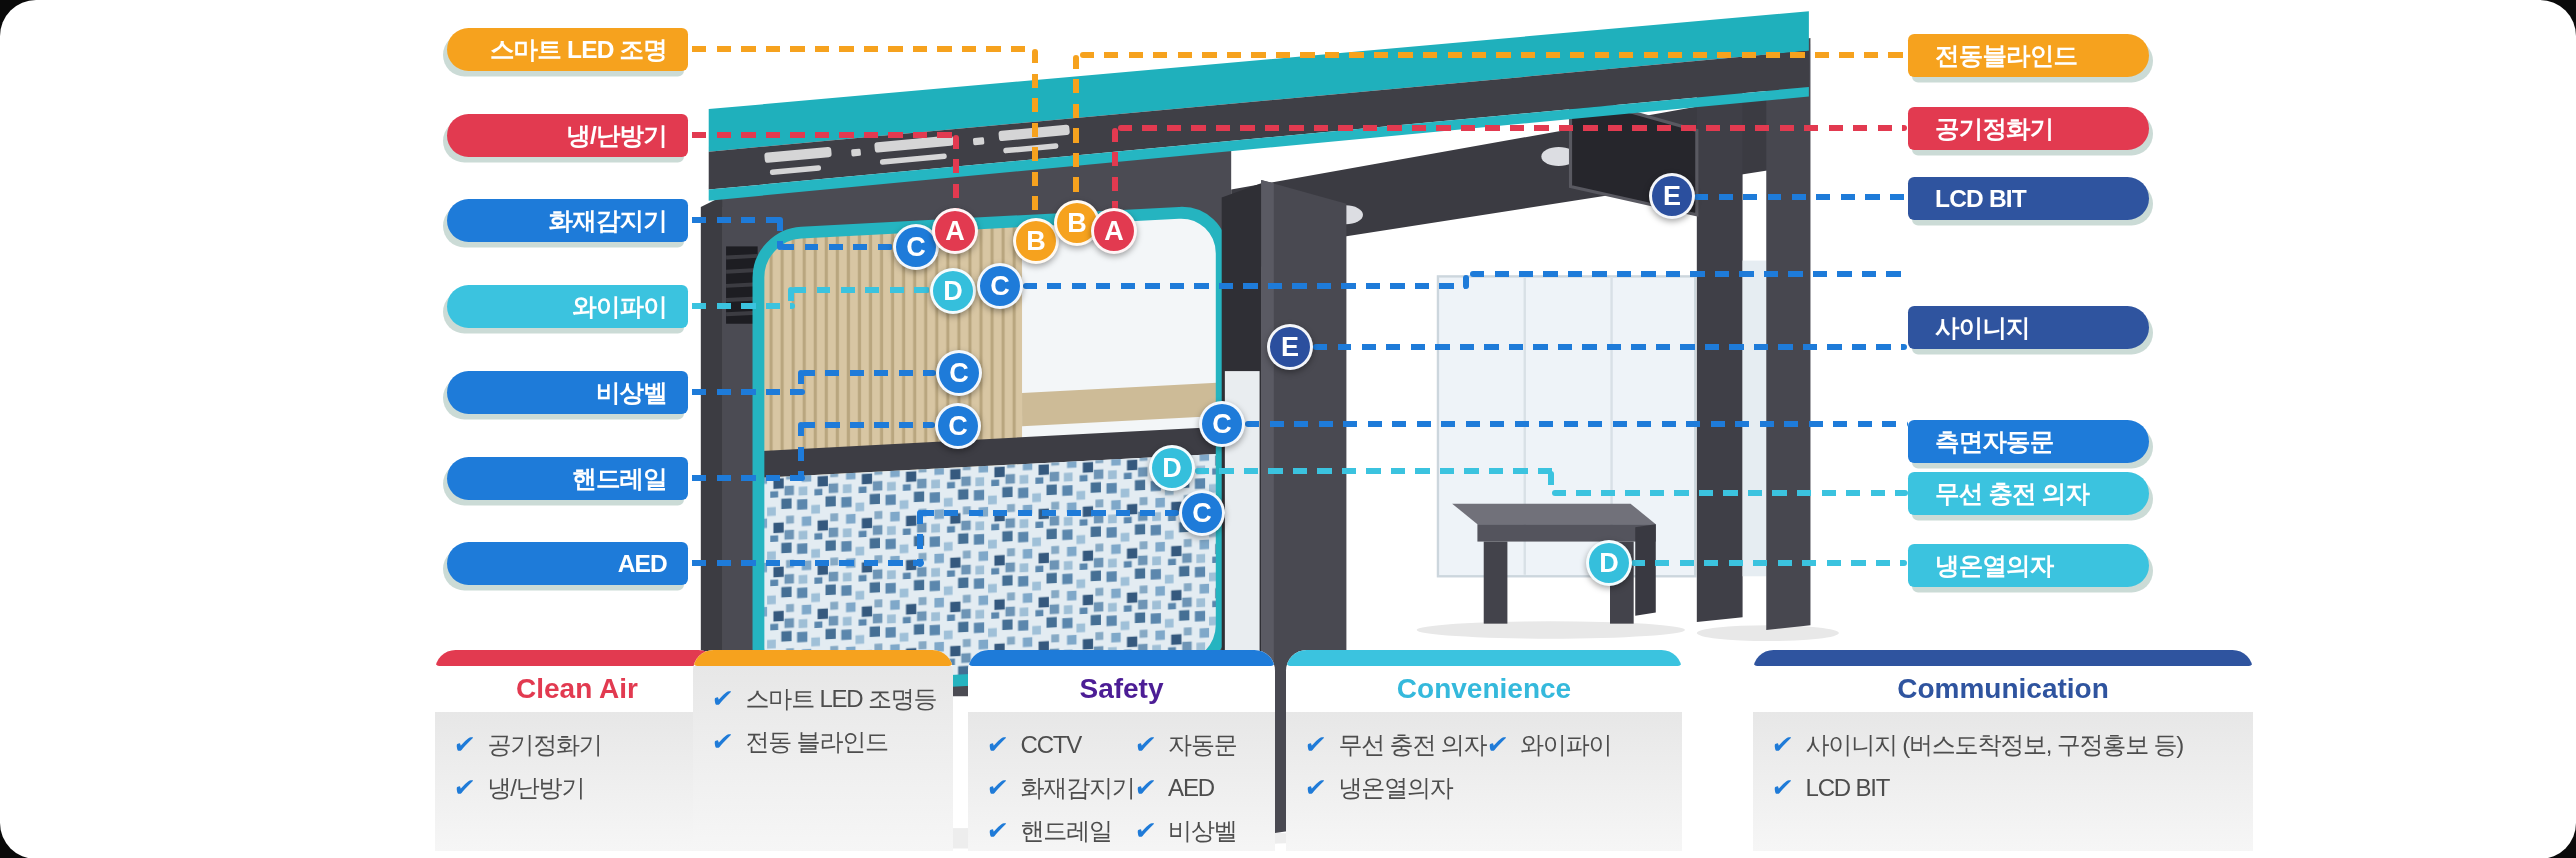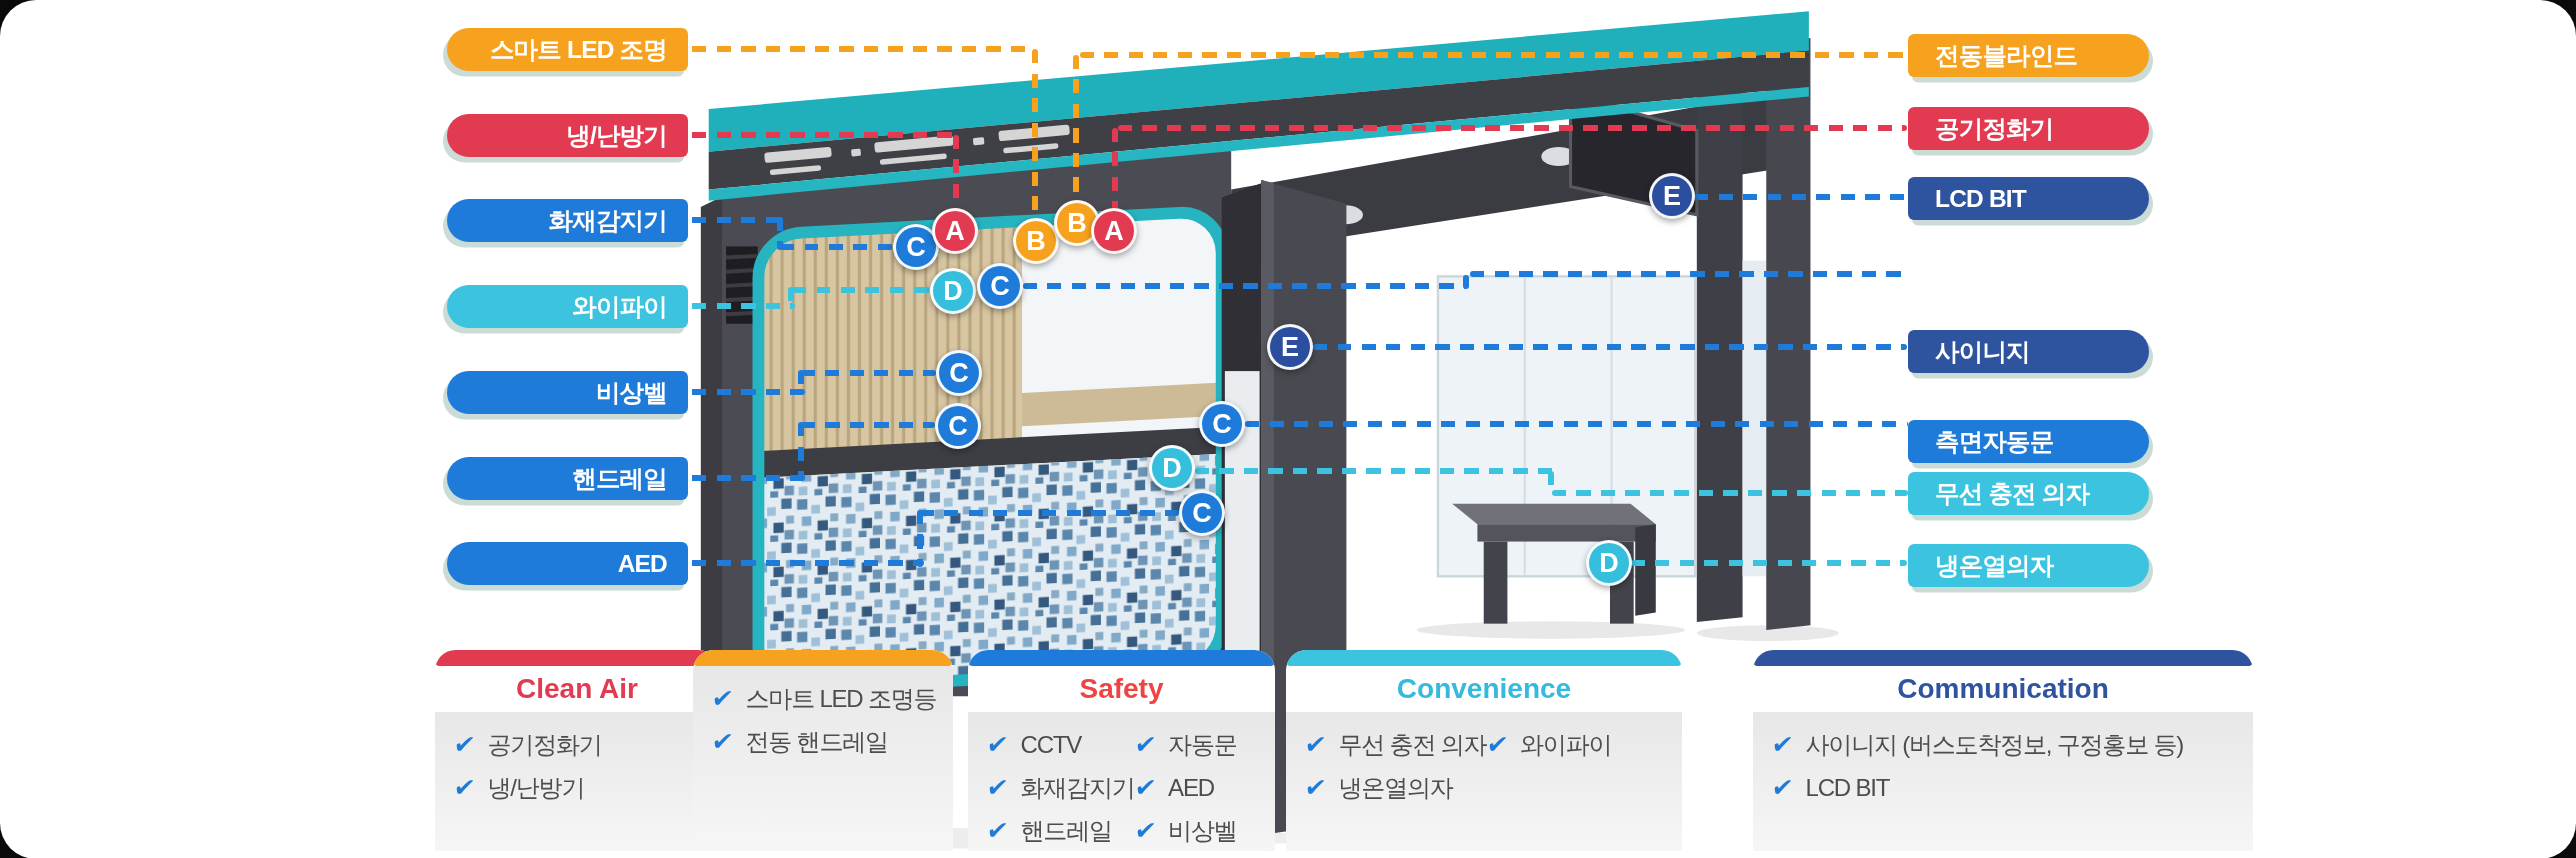--- a/index.html
+++ b/index.html
@@ -8,21 +8,21 @@
   #shelter-svg{position:absolute;left:0;top:0;z-index:1;}
   
   .pill{position:absolute;height:43px;width:220px;display:flex;align-items:center;z-index:6;
         color:#fff;font-size:24.5px;font-weight:bold;letter-spacing:-0.8px;}
   .pill.left{left:447px;justify-content:flex-end;padding-right:20.5px;border-radius:22px 6.3px 6.3px 22px;
         box-shadow:-4px 5.5px 0 rgba(20,90,70,.22);}
   .pill.right{left:1908px;width:214px;justify-content:flex-start;padding-left:27px;border-radius:6.3px 22px 22px 6.3px;
         box-shadow:4px 5.5px 0 rgba(20,90,70,.22);}
   .bg-orange{background:#F6A21E;} .bg-red{background:#E23A50;} .bg-blue{background:#1E7BD9;}
   .bg-cyan{background:#3BC3DF;} .bg-navy{background:#2F549F;}
-  .t-orange{color:#F6A21E;} .t-red{color:#E23A50;} .t-blue{color:#ef4444;}
+  .t-orange{color:#F6A21E;} .t-red{color:#E23A50;} .t-blue{color:#4c1d95;}
   .t-cyan{color:#35B9DC;} .t-navy{color:#2F549F;}
   
   .dash-h,.dash-v{position:absolute;z-index:3;border-radius:3.2px;}
   .dash-h{height:6.3px;}
   .dash-v{width:6.3px;}
   .dash-h.c-orange{background:repeating-linear-gradient(90deg,#F6A21E 0 14px,transparent 14px 24.5px);}
   .dash-v.c-orange{background:repeating-linear-gradient(180deg,#F6A21E 0 14px,transparent 14px 24.5px);}
   .dash-h.c-red{background:repeating-linear-gradient(90deg,#E23A50 0 14px,transparent 14px 24.5px);}
   .dash-v.c-red{background:repeating-linear-gradient(180deg,#E23A50 0 14px,transparent 14px 24.5px);}
   .dash-h.c-blue{background:repeating-linear-gradient(90deg,#1E7BD9 0 14px,transparent 14px 24.5px);}
@@ -221,21 +221,21 @@
   <div class="pill left bg-red" style="top:114px">냉/난방기</div>
   <div class="pill left bg-blue" style="top:199px">화재감지기</div>
   <div class="pill left bg-cyan" style="top:285px">와이파이</div>
   <div class="pill left bg-blue" style="top:371px">비상벨</div>
   <div class="pill left bg-blue" style="top:457px">핸드레일</div>
   <div class="pill left bg-blue" style="top:542px">AED</div>
 
   <div class="pill right bg-orange" style="top:34px">전동블라인드</div>
   <div class="pill right bg-red" style="top:107px">공기정화기</div>
   <div class="pill right bg-navy" style="top:177px">LCD BIT</div>
-  <div class="pill right bg-navy" style="top:330px">사이니지</div>
+  <div class="pill right bg-navy" style="top:306px">사이니지</div>
   <div class="pill right bg-blue" style="top:420px">측면자동문</div>
   <div class="pill right bg-cyan" style="top:472px">무선 충전 의자</div>
   <div class="pill right bg-cyan" style="top:544px">냉온열의자</div>
 
   <div class="card" style="left:435px;width:284px">
     <div class="card-accent bg-red"></div>
     <div class="card-title t-red">Clean Air</div>
     <div class="card-body">
         <div class="item-grid cols-1">
       <div class="item">
@@ -253,21 +253,21 @@
   <div class="card" style="left:693px;width:260px">
     <div class="card-accent bg-orange"></div>
     <div class="card-body">
         <div class="item-grid cols-1">
       <div class="item">
             <span class="check">✔</span>
             <span class="item-text">스마트 LED 조명등</span>
           </div>
       <div class="item">
             <span class="check">✔</span>
-            <span class="item-text">전동 핸드레일</span>
+            <span class="item-text">전동 블라인드</span>
           </div>
     </div>
       </div>
   </div>
 
   <div class="card" style="left:968px;width:307px">
     <div class="card-accent bg-blue"></div>
     <div class="card-title t-blue">Safety</div>
     <div class="card-body">
         <div class="item-grid cols-2">

